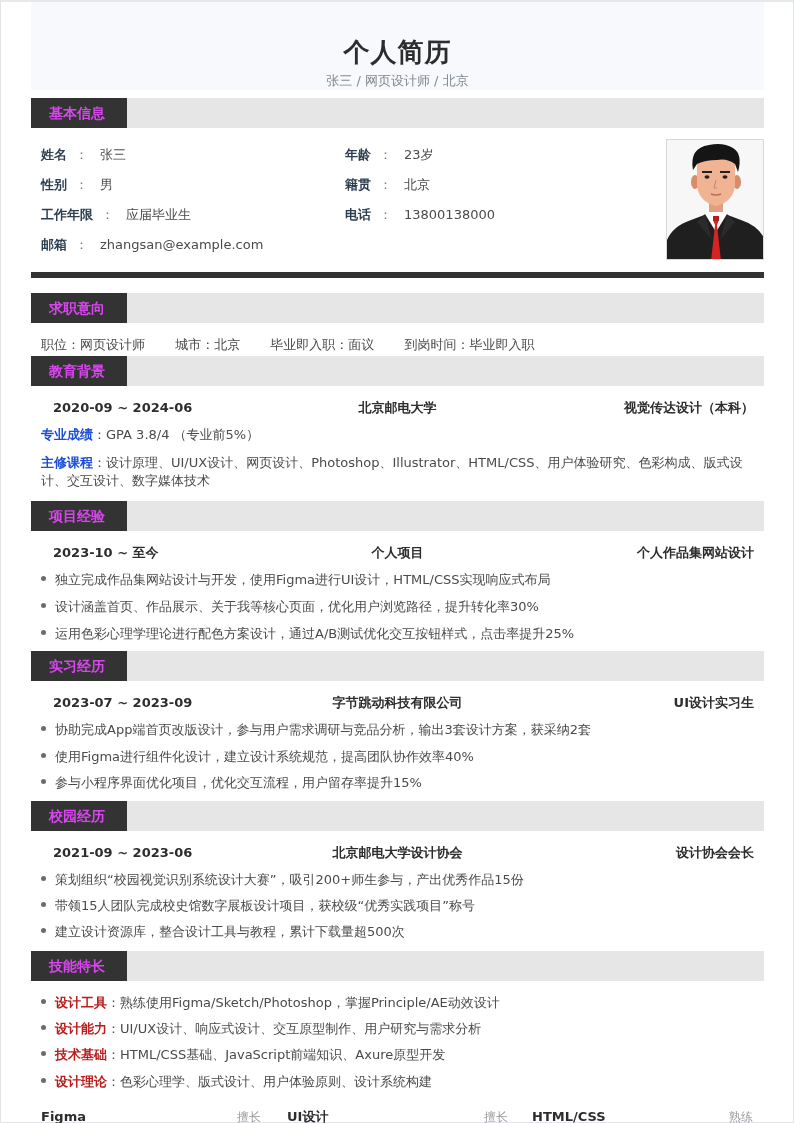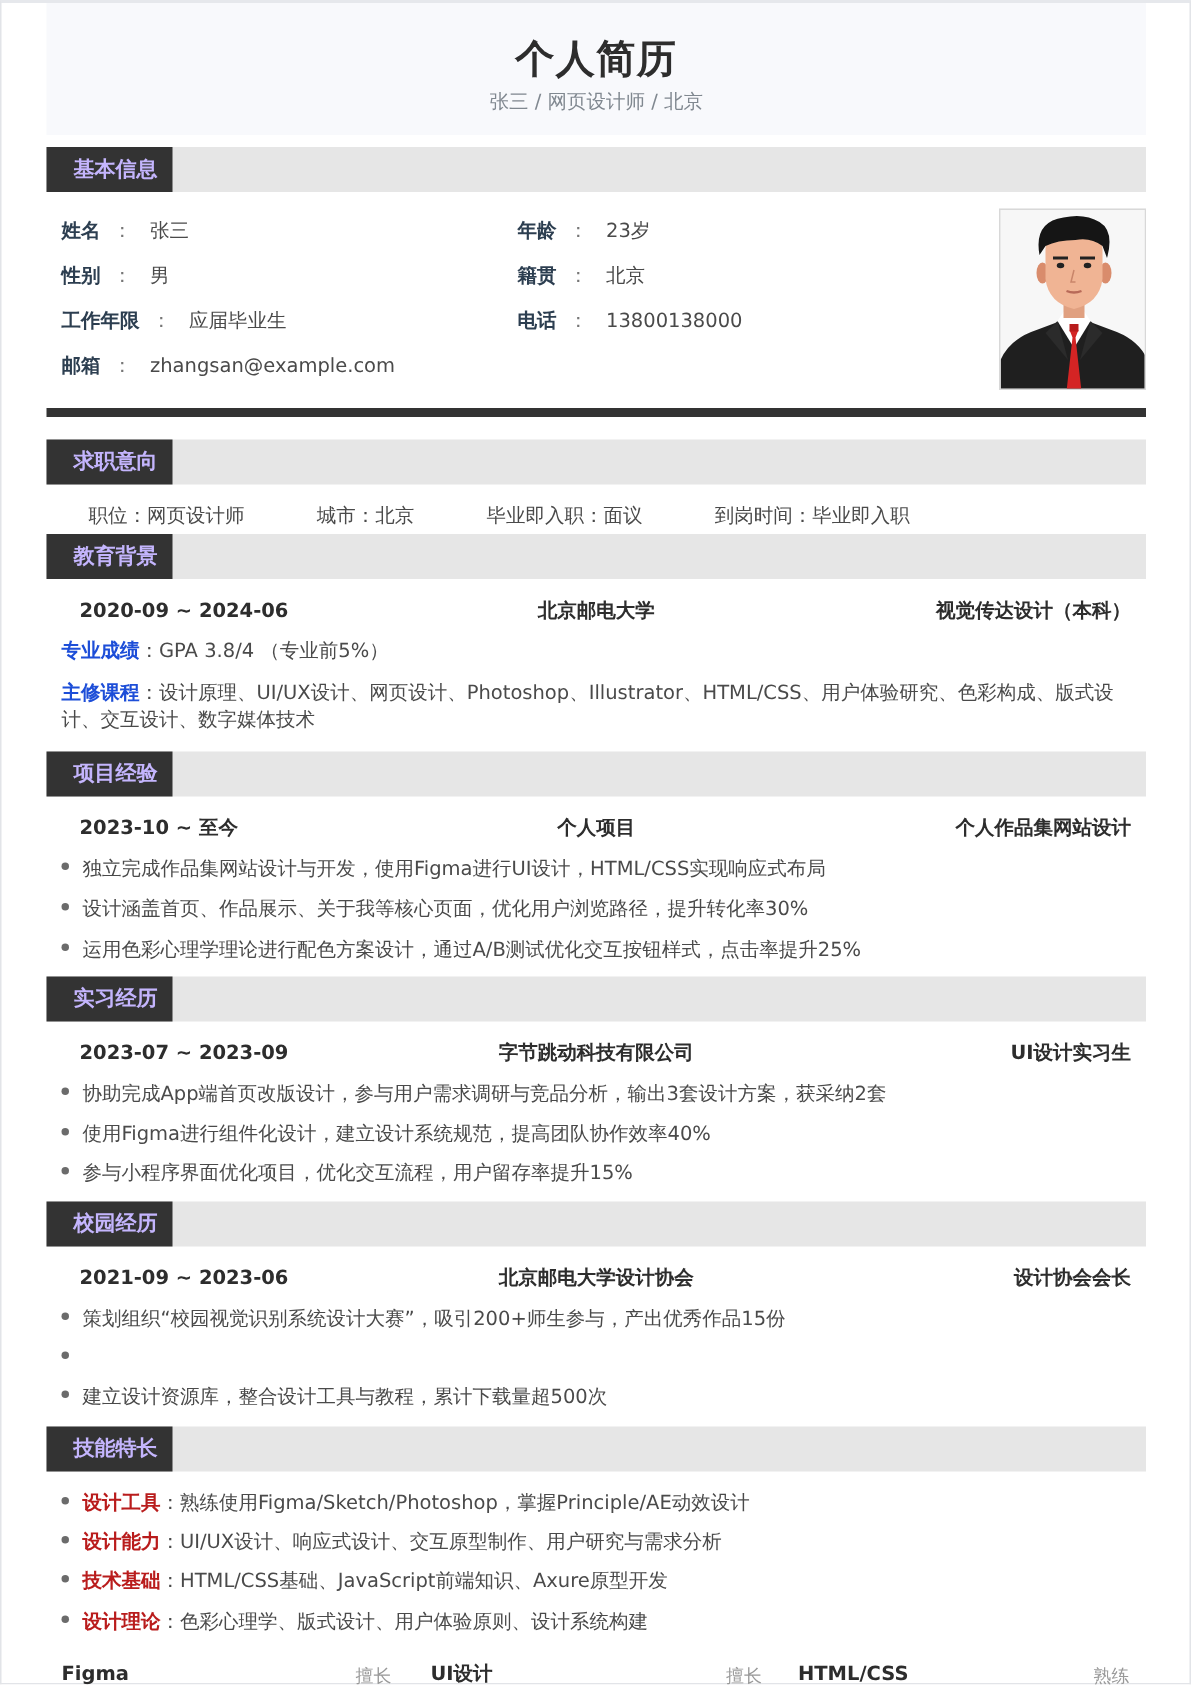--- a/index.html
+++ b/index.html
@@ -1,35 +1,35 @@
 <!DOCTYPE html>
 <html><head>
 <meta charset="utf-8">
 <style>
   * { box-sizing: border-box; margin: 0; padding: 0; }
   html, body { width: 794px; height: 1123px; overflow: hidden; background: #ffffff; }
   body { font-family: "DejaVu Sans", "Liberation Sans", sans-serif; color: #4a4a4a; position: relative; }
   .page-frame { position: absolute; left: 0; top: 0; width: 794px; height: 1123px; border: 1px solid #e2e4e8; border-top: 2px solid #e6e8ec; }
   .header { position: absolute; left: 31px; top: 2px; width: 733px; height: 88px; background: #f8f9fc; text-align: center; }
-  .title { font-size: 26px; font-weight: bold; color: #2d2d2d; padding-top: 22px; letter-spacing: 1px; line-height: 32px; }
+  .title { font-size: 26px; font-weight: bold; color: #2d2d2d; padding-top: 34px; letter-spacing: 1px; line-height: 32px; }
   .subtitle { font-size: 13px; color: #808890; margin-top: 5px; line-height: 16px; }
 
   .section-bar { position: absolute; left: 31px; width: 733px; height: 30px; background: #e6e6e6; }
-  .section-bar .tab { display: inline-block; height: 30px; width: 84px; background: #333333; color: #c4b5fd; font-size: 14px; font-weight: bold; line-height: 30px; padding-left: 18px; }
+  .section-bar .tab { display: inline-block; height: 30px; width: 96px; background: #333333; color: #d946ef; font-size: 14px; font-weight: bold; line-height: 30px; padding-left: 18px; }
 
   .info-row { position: absolute; font-size: 13px; line-height: 16px; }
   .info-label { color: #2c3e50; font-weight: bold; }
   .info-colon { color: #777; margin: 0 12px 0 8px; }
   .info-value { color: #4a4a4a; }
 
   .photo { position: absolute; left: 666px; top: 139px; width: 98px; height: 121px; border: 1px solid #d8d8d8; background: #fafafa; overflow: hidden; }
   .divider { position: absolute; left: 31px; top: 272px; width: 733px; height: 6px; background: #333333; }
 
   .intent-row { position: absolute; left: 41px; top: 337px; font-size: 13px; color: #4a4a4a; line-height: 16px; }
-  .intent-row span { margin-right: 26px; margin-left: 18px; }
+  .intent-row span { margin-right: 26px; }
 
   .entry-head { position: absolute; left: 41px; width: 713px; height: 18px; font-size: 13px; font-weight: bold; color: #2d2d2d; line-height: 18px; }
   .entry-head .c-left { position: absolute; left: 12px; }
   .entry-head .c-mid { position: absolute; left: 0; width: 713px; text-align: center; }
   .entry-head .c-right { position: absolute; right: 0; }
 
   .line { position: absolute; left: 41px; width: 720px; font-size: 13px; line-height: 18px; color: #4a4a4a; }
   .line b { color: #1d4ed8; }
   .bullet { position: absolute; left: 41px; font-size: 13px; line-height: 18px; color: #4a4a4a; white-space: nowrap; }
   .bullet .dot { display: inline-block; width: 5px; height: 5px; border-radius: 50%; background: #6b6b6b; margin-right: 9px; vertical-align: middle; position: relative; top: -2px; }
@@ -162,21 +162,21 @@
 
 <div class="section-bar" style="top:801px;">
   <span class="tab">校园经历</span>
 </div>
 <div class="entry-head" style="top:844px;">
   <span class="c-left">2021-09 ~ 2023-06</span>
   <span class="c-mid">北京邮电大学设计协会</span>
   <span class="c-right">设计协会会长</span>
 </div>
 <div class="bullet" style="top:871px;"><span class="dot"></span><span>策划组织“校园视觉识别系统设计大赛”，吸引200+师生参与，产出优秀作品15份</span></div>
-<div class="bullet" style="top:897px;"><span class="dot"></span></div>
+<div class="bullet" style="top:897px;"><span class="dot"></span><span>带领15人团队完成校史馆数字展板设计项目，获校级“优秀实践项目”称号</span></div>
 <div class="bullet" style="top:923px;"><span class="dot"></span><span>建立设计资源库，整合设计工具与教程，累计下载量超500次</span></div>
 
 <div class="section-bar" style="top:951px;">
   <span class="tab">技能特长</span>
 </div>
 <div class="bullet" style="top:994px;"><span class="dot"></span><b>设计工具</b><span>：熟练使用Figma/Sketch/Photoshop，掌握Principle/AE动效设计</span></div>
 <div class="bullet" style="top:1020px;"><span class="dot"></span><b>设计能力</b><span>：UI/UX设计、响应式设计、交互原型制作、用户研究与需求分析</span></div>
 <div class="bullet" style="top:1046px;"><span class="dot"></span><b>技术基础</b><span>：HTML/CSS基础、JavaScript前端知识、Axure原型开发</span></div>
 <div class="bullet" style="top:1073px;"><span class="dot"></span><b>设计理论</b><span>：色彩心理学、版式设计、用户体验原则、设计系统构建</span></div>
 

